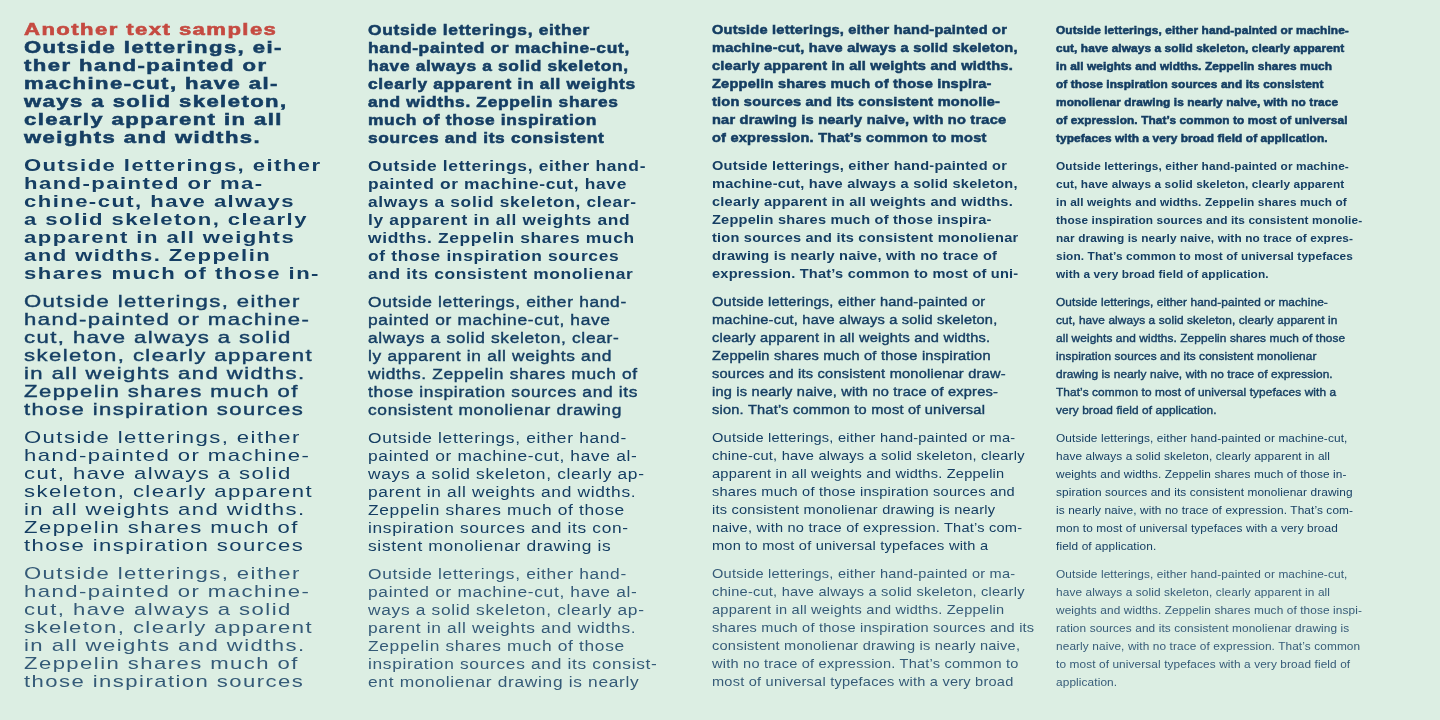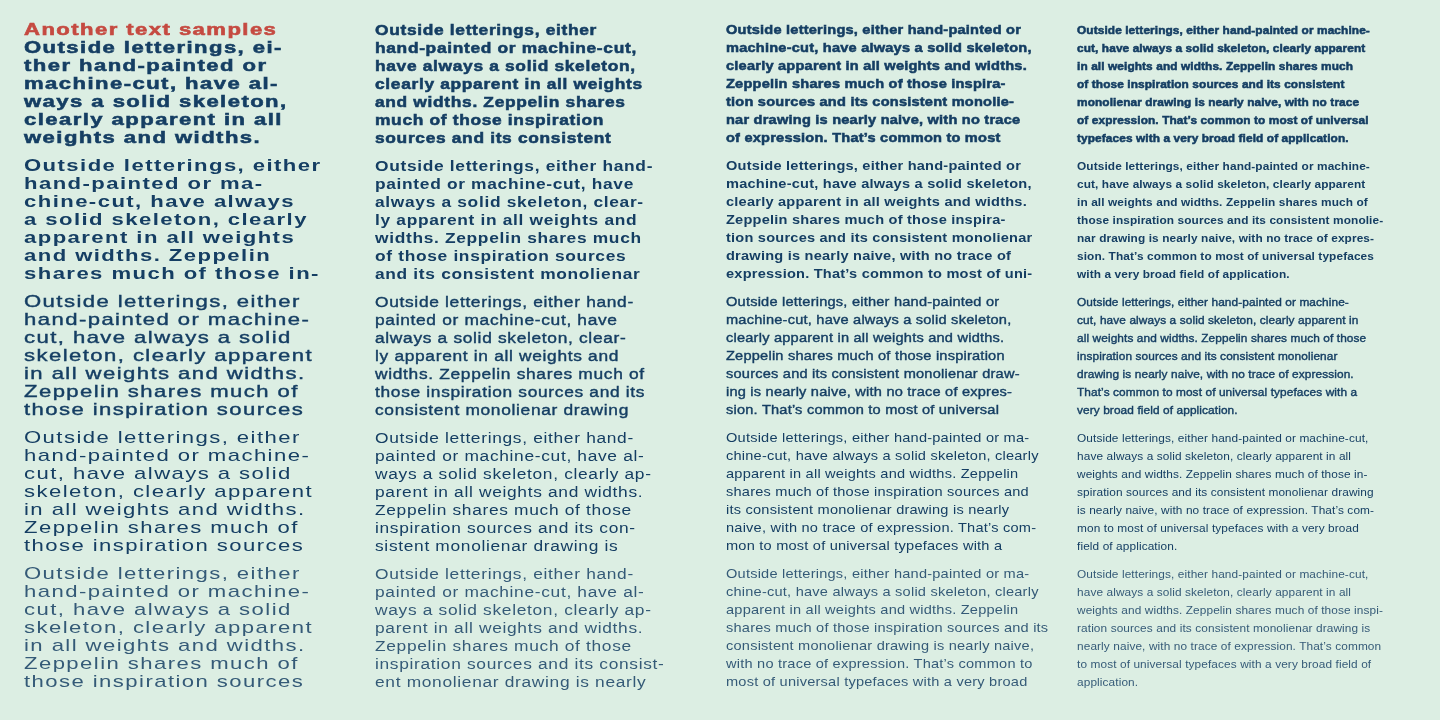--- a/index.html
+++ b/index.html
@@ -13,21 +13,21 @@
     overflow: hidden;
     font-family: "Liberation Sans", sans-serif;
   }
   .page {
     box-sizing: border-box;
     width: 1440px;
     height: 720px;
     padding: 21px 24px 0 24px;
     display: grid;
     grid-template-columns: repeat(4, 336px);
-    column-gap: 15px;
+    column-gap: 8px;
   }
   .para, .heading {
     white-space: pre;
     line-height: 18px;
     color: #153e63;
     margin: 0 0 10px 0;
     transform-origin: 0 0;
   }
   .heading {
     color: #c54a41;

